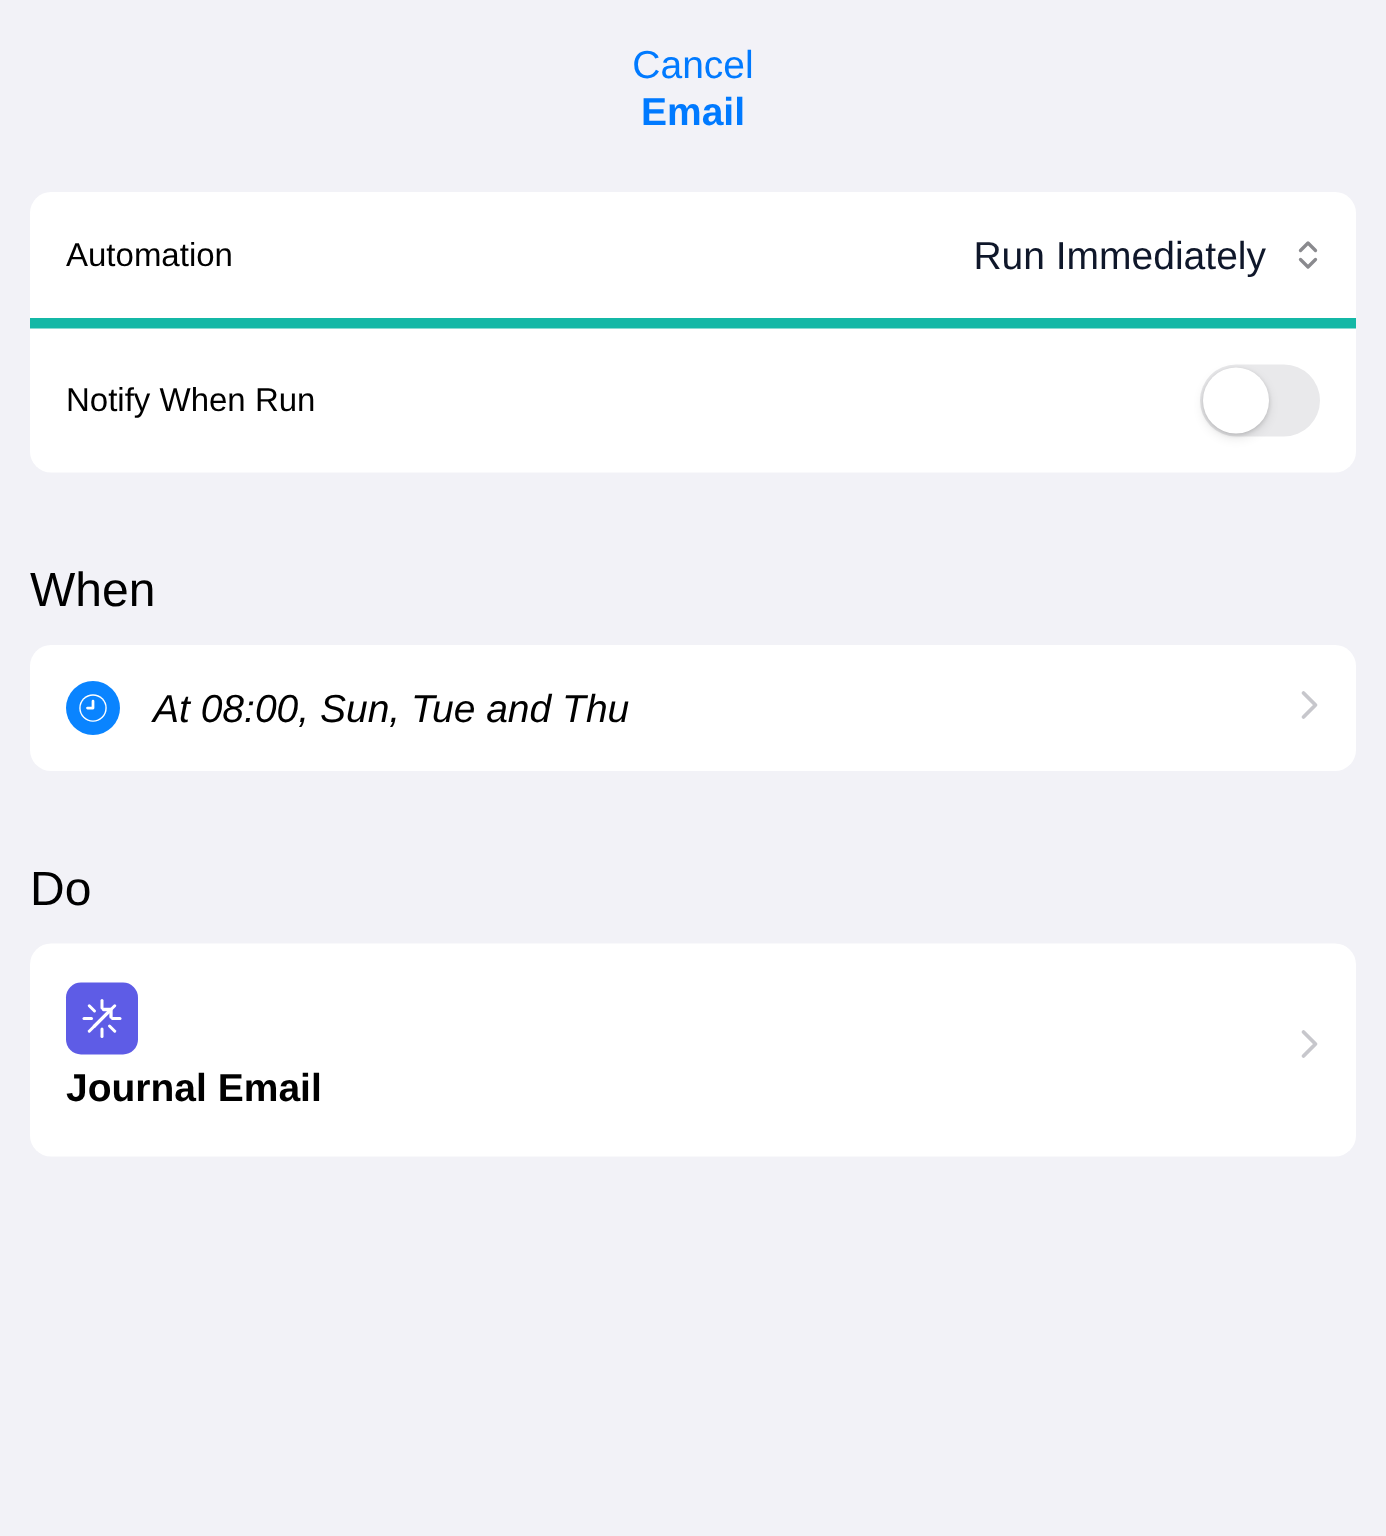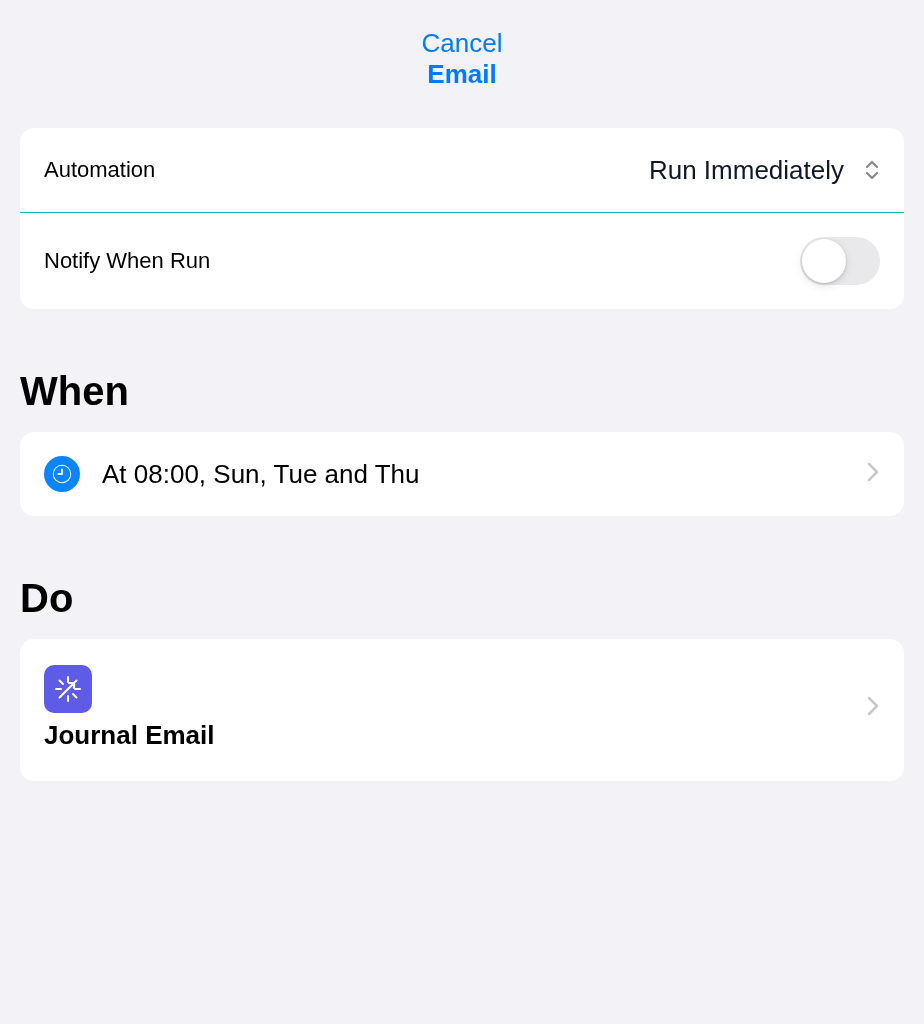--- a/index.html
+++ b/index.html
@@ -32,21 +32,21 @@
       margin: 18px 20px 0 20px;
       overflow: hidden;
     }
     .card.mt-large { margin-top: 18px; }
     .row {
       display: flex;
       align-items: center;
       padding: 24px 24px;
       min-height: 84px;
     }
-    .row + .row { border-top: 1px solid #14b8a6; }
+    .row + .row { border-top: 7px solid #14b8a6; }
     .row-label {
       font-size: 22px;
       color: #000;
       flex: 1;
       font-weight: 400;
     }
     .row-value {
       font-size: 26px;
       color: #0f172a;
       margin-right: 20px;
@@ -69,40 +69,41 @@
       width: 44px;
       height: 44px;
       background: #ffffff;
       border-radius: 50%;
       position: absolute;
       top: 2px;
       left: 2px;
       box-shadow: 0 1px 3px rgba(0,0,0,0.15), 0 3px 8px rgba(0,0,0,0.1);
     }
     .section-heading {
-      font-size: 40px;
-      font-weight: 700;
+      font-size: 32px;
+      font-weight: 400;
       color: #000;
       margin: 60px 20px 0 20px;
     }
     .icon-circle {
       width: 36px;
       height: 36px;
       border-radius: 50%;
       background: #0a84ff;
       display: flex;
       align-items: center;
       justify-content: center;
       margin-right: 22px;
       flex-shrink: 0;
     }
     .row-text-main {
       font-size: 26px;
       color: #000;
       flex: 1;
+      font-style: italic;
     }
     .chevron {
       color: #c7c7cc;
       flex-shrink: 0;
     }
     .do-card {
       background: #ffffff;
       border-radius: 14px;
       margin: 18px 20px 0 20px;
       padding: 26px 24px 30px 24px;

